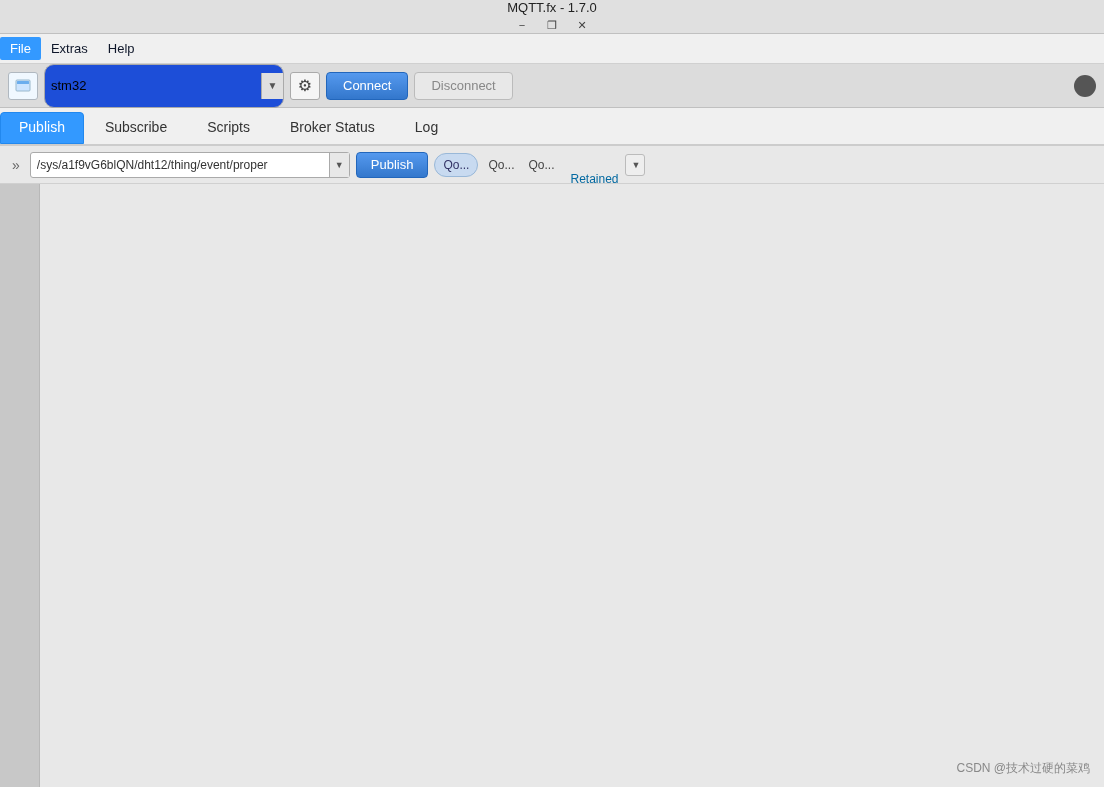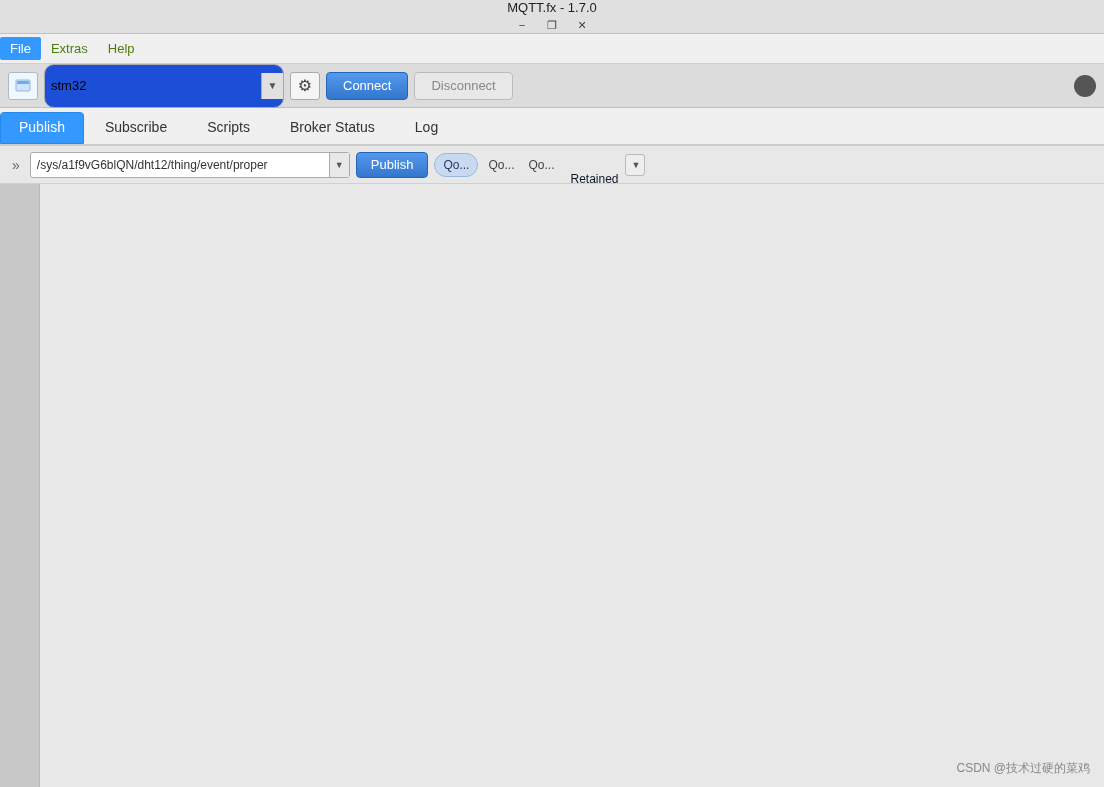--- a/index.html
+++ b/index.html
@@ -59,21 +59,21 @@
       background: #f0f0f0;
       height: 30px;
       display: flex;
       align-items: center;
       border-bottom: 1px solid #d0d0d0;
     }
     .menu-item {
       padding: 4px 10px;
       cursor: pointer;
       border-radius: 2px;
-      color: #4d7c0f;
+      color: #0f172a;
     }
     .menu-item.active {
       background: #3399ff;
       color: white;
     }
 
     
     .connection-bar {
       background: #dcdcdc;
       height: 44px;
@@ -268,21 +268,21 @@
       cursor: pointer;
     }
     .qos-text {
       font-size: 12px;
       color: #444;
       cursor: pointer;
       padding: 2px 4px;
     }
     .retained-label {
       font-size: 12px;
-      color: #0f172a;
+      color: #0369a1;
       margin-left: 6px;
       margin-top: 29px;
     }
     .retained-dropdown {
       display: flex;
       align-items: center;
       height: 22px;
       padding: 0 4px;
       background: #eee;
       border: 1px solid #bbb;

